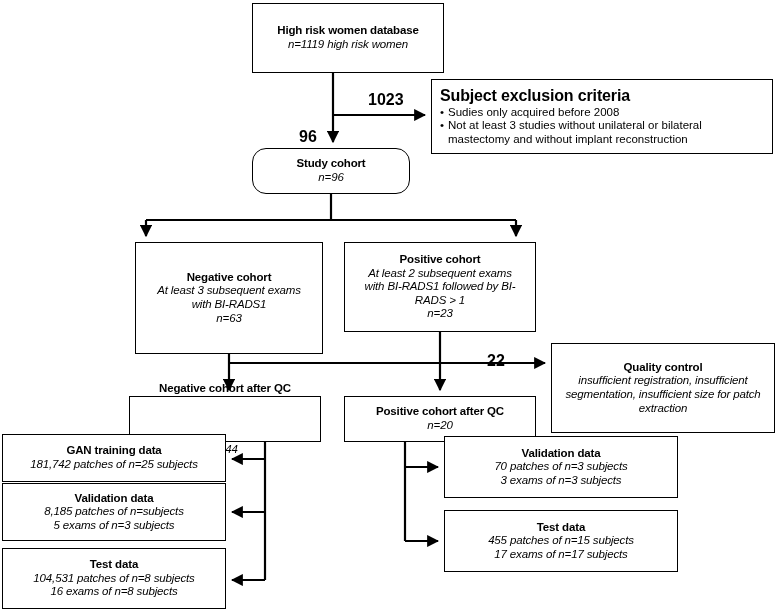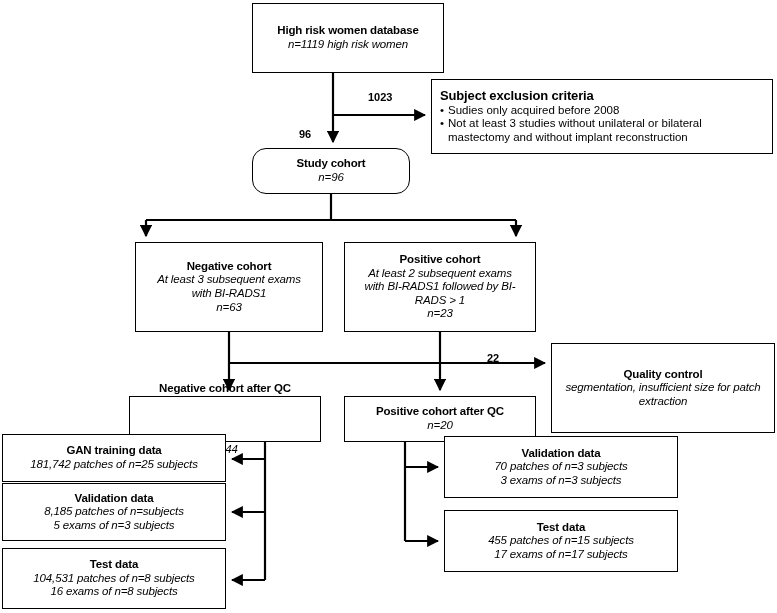--- a/index.html
+++ b/index.html
@@ -48,34 +48,34 @@
     font-size: 11.5px;
     letter-spacing: -0.15px;
     font-style: italic;
   }
   .node.left-align {
     align-items: flex-start;
     text-align: left;
     padding: 6px 8px;
   }
   .node.left-align .title {
-    font-size: 13px;
+    font-size: 16px;
   }
   .node.left-align .bullet {
     font-size: 11.5px;
     display: flex;
     align-items: flex-start;
     gap: 4px;
   }
   .node.left-align .bullet .dot {
     line-height: 1.15;
   }
   .edge-label {
     position: absolute;
-    font-size: 11px;
+    font-size: 16px;
     font-weight: bold;
     color: #000000;
     white-space: nowrap;
   }
 </style>
 </head>
 <body>
 
 <div id="page">
 
@@ -128,37 +128,38 @@
       <span class="dot">•</span>
       <span>Not at least 3 studies without unilateral or bilateral mastectomy and without implant reconstruction</span>
     </div>
   </div>
 
   <div class="node" style="left:252px; top:148px; width:158px; height:46px;border-radius:14px;">
     <div class="title">Study cohort</div>
     <div class="line">n=96</div>
   </div>
 
-  <div class="node" style="left:135px; top:242px; width:188px; height:90px;align-items:center;">
+  <div class="node" style="left:135px; top:242px; width:188px; height:112px;align-items:center;">
     <div class="title">Negative cohort</div>
     <div class="line">At least 3 subsequent exams</div>
     <div class="line">with BI-RADS1</div>
     <div class="line">n=63</div>
   </div>
 
   <div class="node" style="left:344px; top:242px; width:192px; height:90px;">
     <div class="title">Positive cohort</div>
     <div class="line">At least 2 subsequent exams</div>
     <div class="line">with BI-RADS1 followed by BI-</div>
     <div class="line">RADS &gt; 1</div>
     <div class="line">n=23</div>
   </div>
 
   <div class="node" style="left:551px; top:343px; width:224px; height:90px;">
     <div class="title">Quality control</div>
+    <div class="line">insufficient registration, insufficient</div>
     <div class="line">segmentation, insufficient size for patch</div>
     <div class="line">extraction</div>
   </div>
 
   <div class="node" style="left:129px; top:396px; width:192px; height:46px;gap:47px;">
     <div class="title">Negative cohort after QC</div>
     <div class="line">n=44</div>
   </div>
 
   <div class="node" style="left:344px; top:396px; width:192px; height:46px;">

